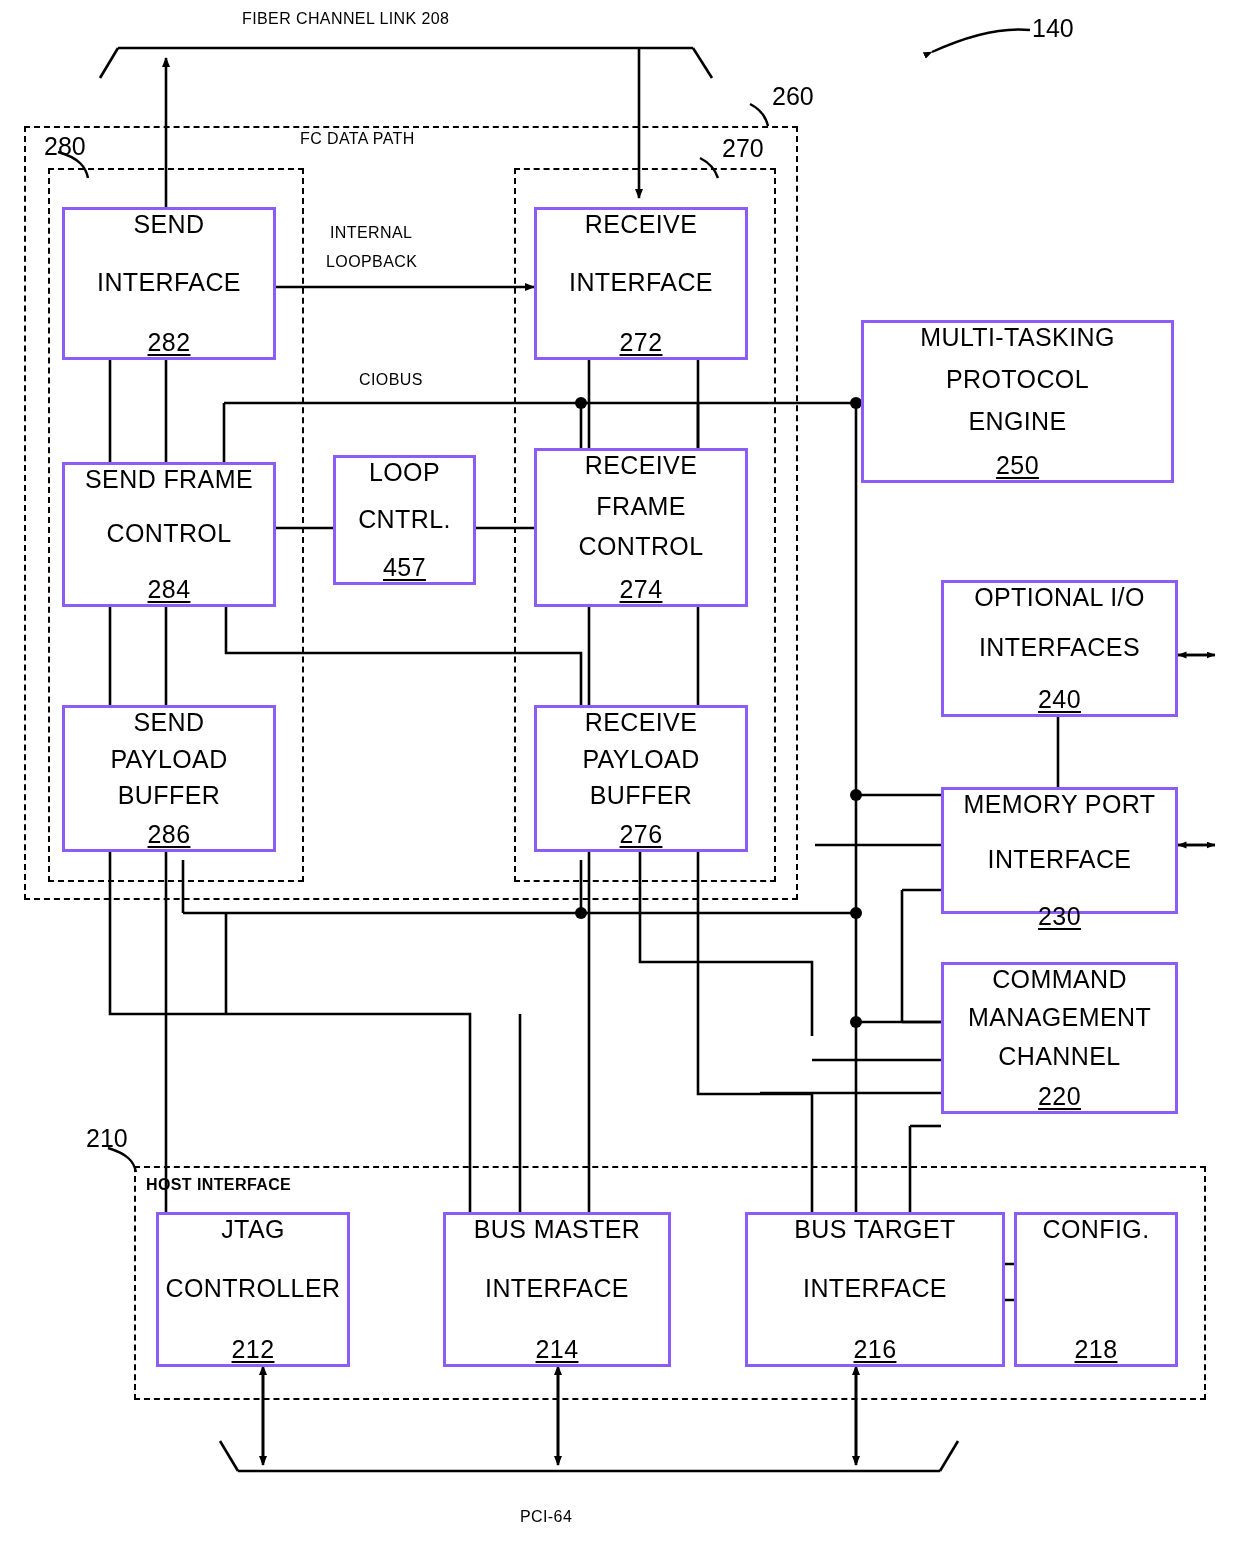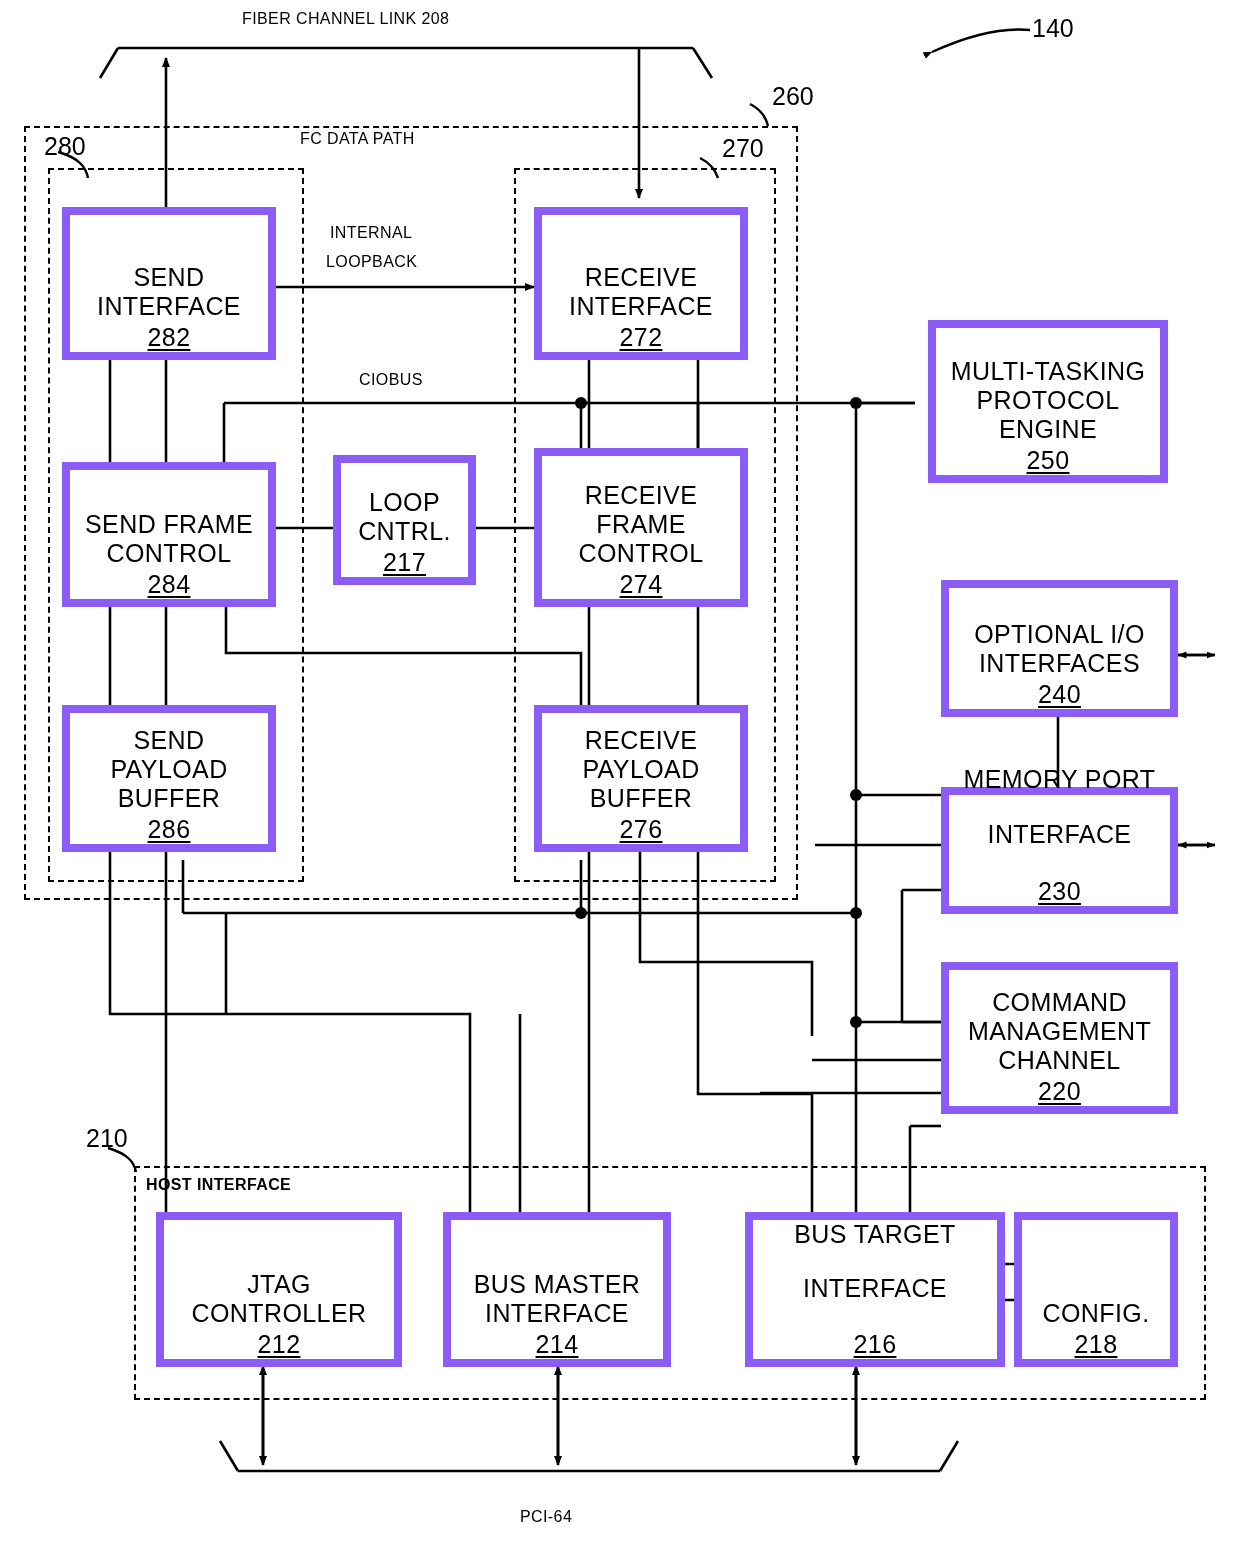--- a/index.html
+++ b/index.html
@@ -19,26 +19,26 @@
     position:absolute;
     left:0; top:0;
     width:1240px;
     height:1558px;
     pointer-events:none;
   }
   
   .blk{
     position:absolute;
     box-sizing:border-box;
-    border:8px solid #8b5cf6;
+    border:3px solid #8b5cf6;
     background:#fff;
     display:flex;
     flex-direction:column;
     align-items:center;
-    justify-content:flex-end;
+    justify-content:space-between;
     text-align:center;
     line-height:1.16;
     color:#000;
     letter-spacing:0.4px;
     z-index:4;
   }
   .blk .ln{ display:block; white-space:nowrap; font-size:25px;}
   .blk .num{
     display:block;
     font-size:25px;
@@ -240,21 +240,21 @@
 
   <div class="blk" style="left:62px; top:462px; width:214px; height:145px;">
     <span class="ln">SEND FRAME</span>
     <span class="ln">CONTROL</span>
     <span class="num">284</span>
   </div>
 
   <div class="blk" style="left:333px; top:455px; width:143px; height:130px;">
     <span class="ln">LOOP</span>
     <span class="ln">CNTRL.</span>
-    <span class="num">217</span>
+    <span class="num">457</span>
   </div>
 
   <div class="blk" style="left:534px; top:448px; width:214px; height:159px;">
     <span class="ln">RECEIVE</span>
     <span class="ln">FRAME</span>
     <span class="ln">CONTROL</span>
     <span class="num">274</span>
   </div>
 
   <div class="blk" style="left:62px; top:705px; width:214px; height:147px;">
@@ -264,21 +264,21 @@
     <span class="num">286</span>
   </div>
 
   <div class="blk" style="left:534px; top:705px; width:214px; height:147px;">
     <span class="ln">RECEIVE</span>
     <span class="ln">PAYLOAD</span>
     <span class="ln">BUFFER</span>
     <span class="num">276</span>
   </div>
 
-  <div class="blk" style="left:928px; top:320px; width:240px; height:163px;">
+  <div class="blk" style="left:861px; top:320px; width:313px; height:163px;">
     <span class="ln">MULTI-TASKING</span>
     <span class="ln">PROTOCOL</span>
     <span class="ln">ENGINE</span>
     <span class="num">250</span>
   </div>
 
   <div class="blk" style="left:941px; top:580px; width:237px; height:137px;">
     <span class="ln">OPTIONAL I/O</span>
     <span class="ln">INTERFACES</span>
     <span class="num">240</span>
@@ -290,21 +290,21 @@
     <span class="num">230</span>
   </div>
 
   <div class="blk" style="left:941px; top:962px; width:237px; height:152px;">
     <span class="ln">COMMAND</span>
     <span class="ln">MANAGEMENT</span>
     <span class="ln">CHANNEL</span>
     <span class="num">220</span>
   </div>
 
-  <div class="blk" style="left:156px; top:1212px; width:246px; height:155px;">
+  <div class="blk" style="left:156px; top:1212px; width:194px; height:155px;">
     <span class="ln">JTAG</span>
     <span class="ln">CONTROLLER</span>
     <span class="num">212</span>
   </div>
 
   <div class="blk" style="left:443px; top:1212px; width:228px; height:155px;">
     <span class="ln">BUS MASTER</span>
     <span class="ln">INTERFACE</span>
     <span class="num">214</span>
   </div>

